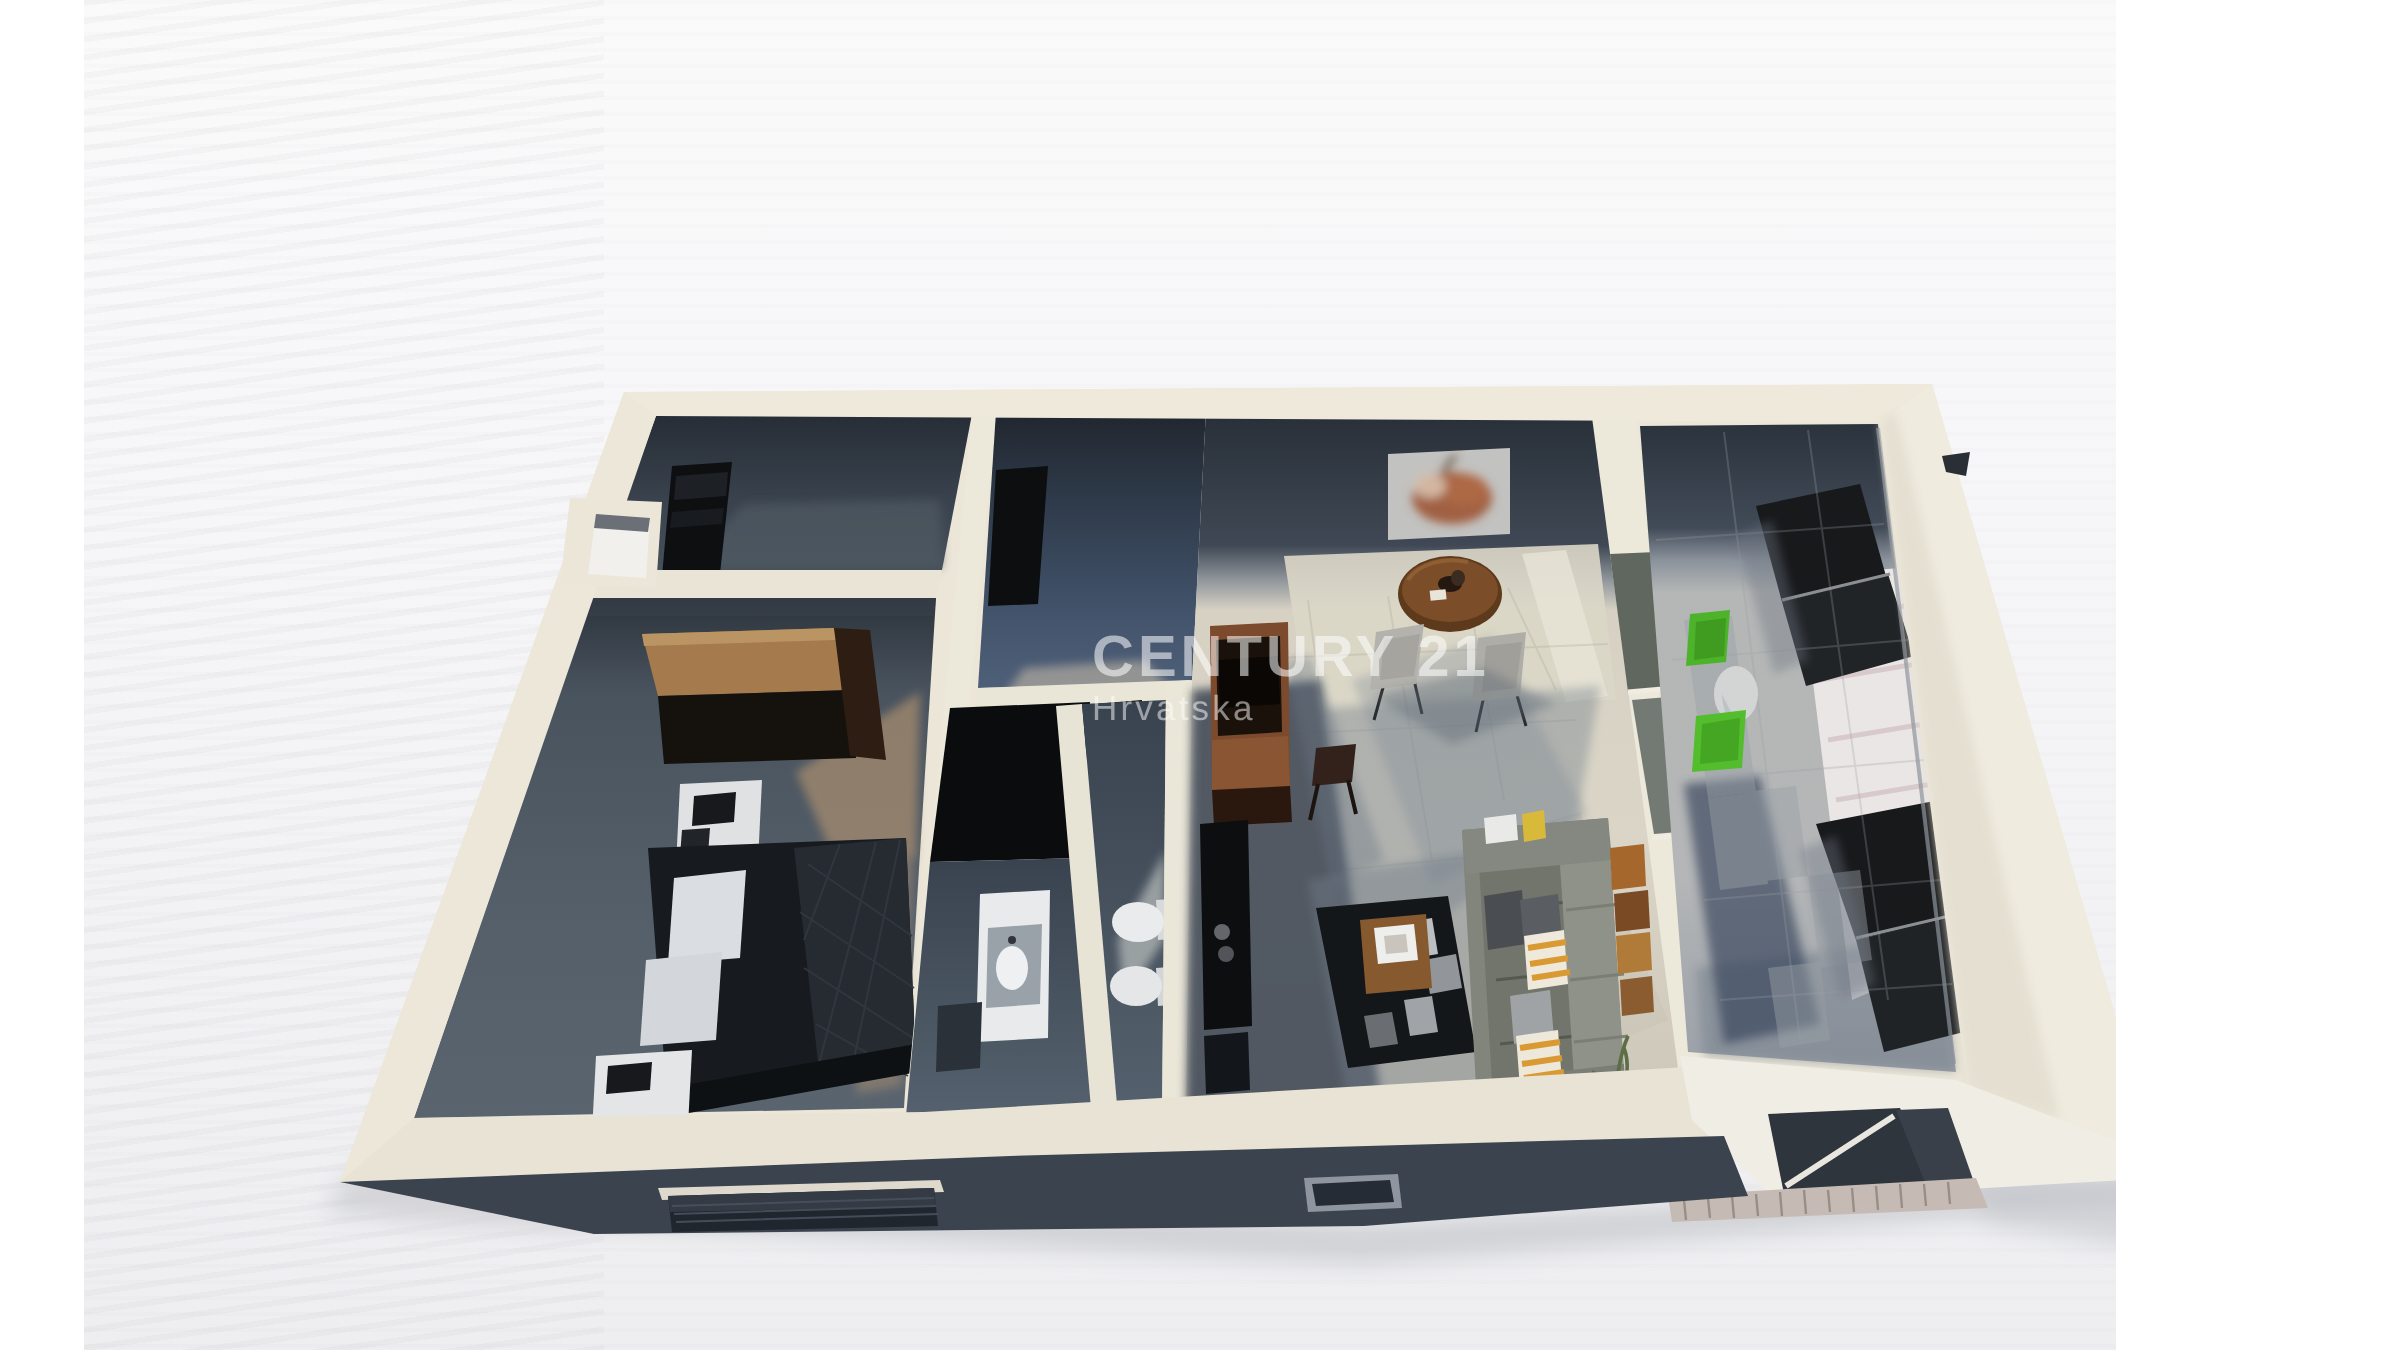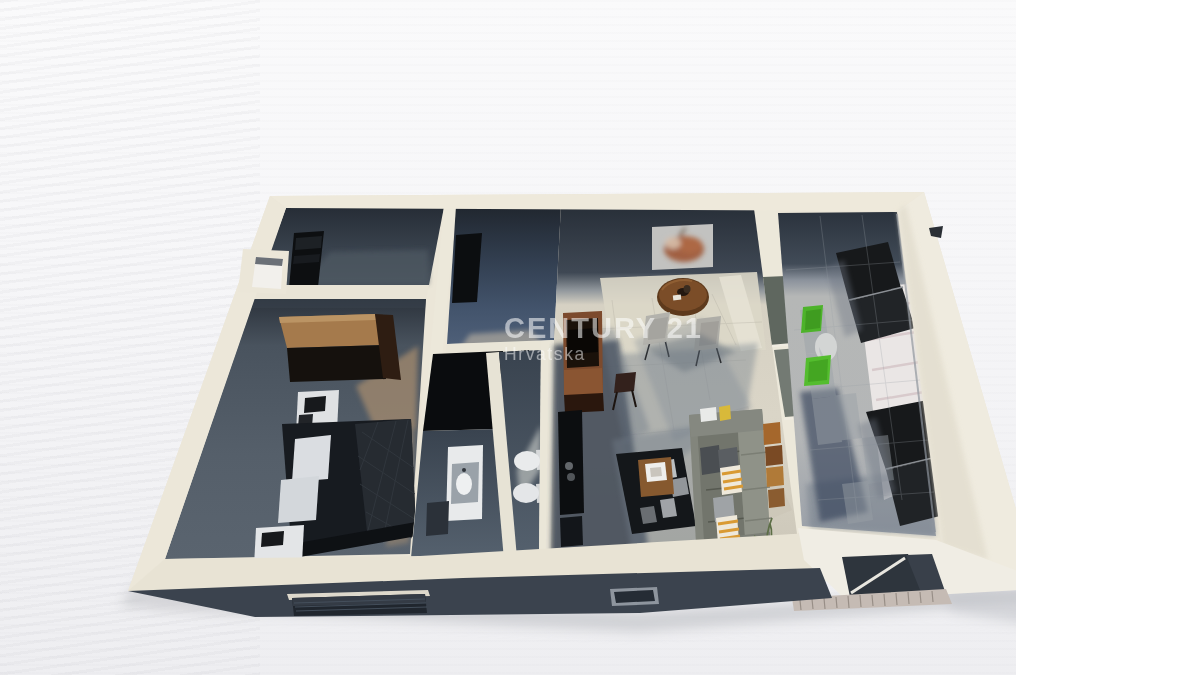--- a/index.html
+++ b/index.html
@@ -1,18 +1,18 @@
 <!DOCTYPE html>
 <html><head>
 <meta charset="utf-8">
 <style>
 html,body{margin:0;padding:0;}
 #stage{position:relative;width:1016px;height:675px;overflow:hidden;
   background:linear-gradient(180deg,#fafafb 0%,#f6f6f8 40%,#eeeef1 100%);
-  font-family:"Liberation Sans", sans-serif;}
+  font-family:"Liberation Sans", sans-serif;margin-left:42px;}
 #stripes{position:absolute;inset:0;
   background:repeating-linear-gradient(180deg, rgba(120,120,130,0.035) 0 2px, rgba(255,255,255,0) 2px 8px);
   opacity:.55;}
 #stripes2{position:absolute;left:0;top:0;width:260px;height:675px;
   background:repeating-linear-gradient(172deg, rgba(130,130,140,0.05) 0 3px, rgba(255,255,255,0) 3px 9px);}
 svg{position:absolute;left:0;top:0;}
 </style>
 </head>
 <body>
 <div id="stage">

